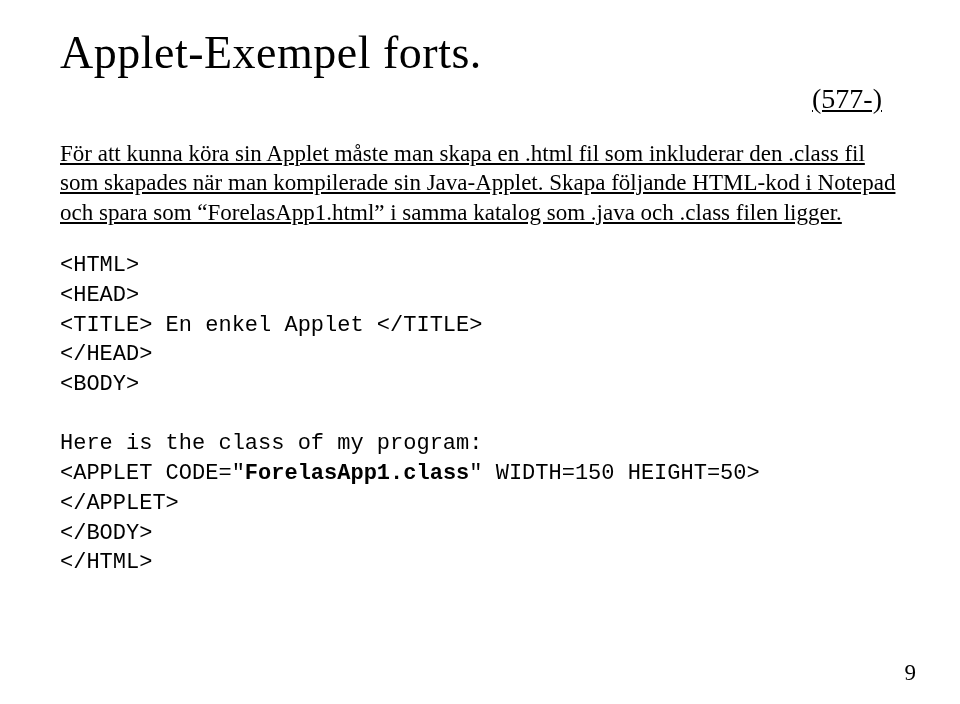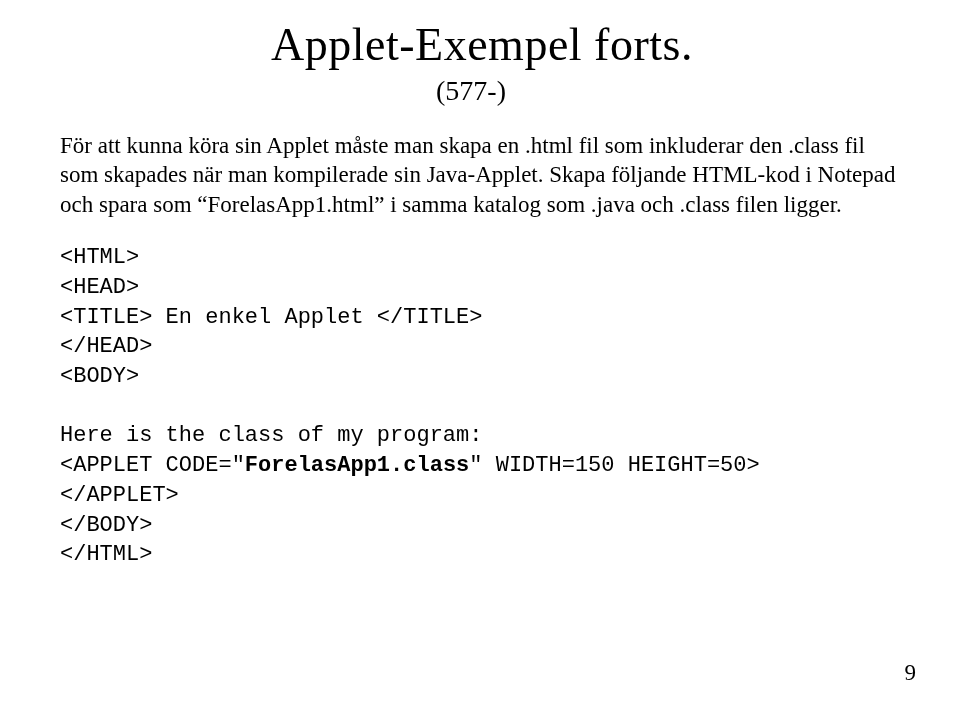--- a/index.html
+++ b/index.html
@@ -14,39 +14,40 @@
   .page {
     position: relative;
     width: 960px;
     height: 704px;
     box-sizing: border-box;
     padding: 18px 56px 0 60px;
   }
   .title {
     font-size: 46px;
     font-weight: 400;
-    margin: 0 0 4px 0;
+    margin: 8px 0 4px 0;
     letter-spacing: 0.5px;
-    text-align: center;
   }
   .page-ref {
     font-size: 28px;
-    text-align: center;
+    text-align: right;
     margin: 0 22px 24px 0;
+    text-decoration: underline;
   }
   .subhead {
     font-size: 28px;
     font-weight: bold;
     margin: 28px 0 2px 0;
   }
   .body-text {
     font-size: 23px;
     line-height: 1.28;
     margin: 0 0 24px 0;
     max-width: 850px;
+    text-decoration: underline;
   }
   .code-block {
     font-family: "Courier New", Courier, monospace;
     font-size: 22px;
     line-height: 1.35;
     white-space: pre;
     margin: 0;
   }
   .code-bold {
     font-weight: bold;

